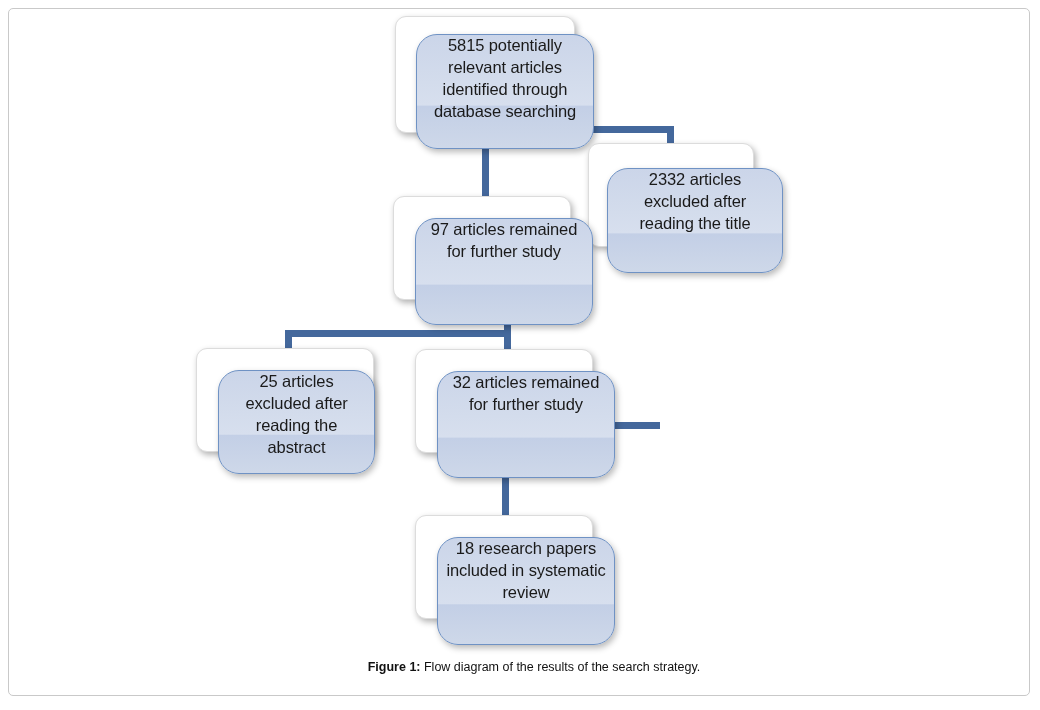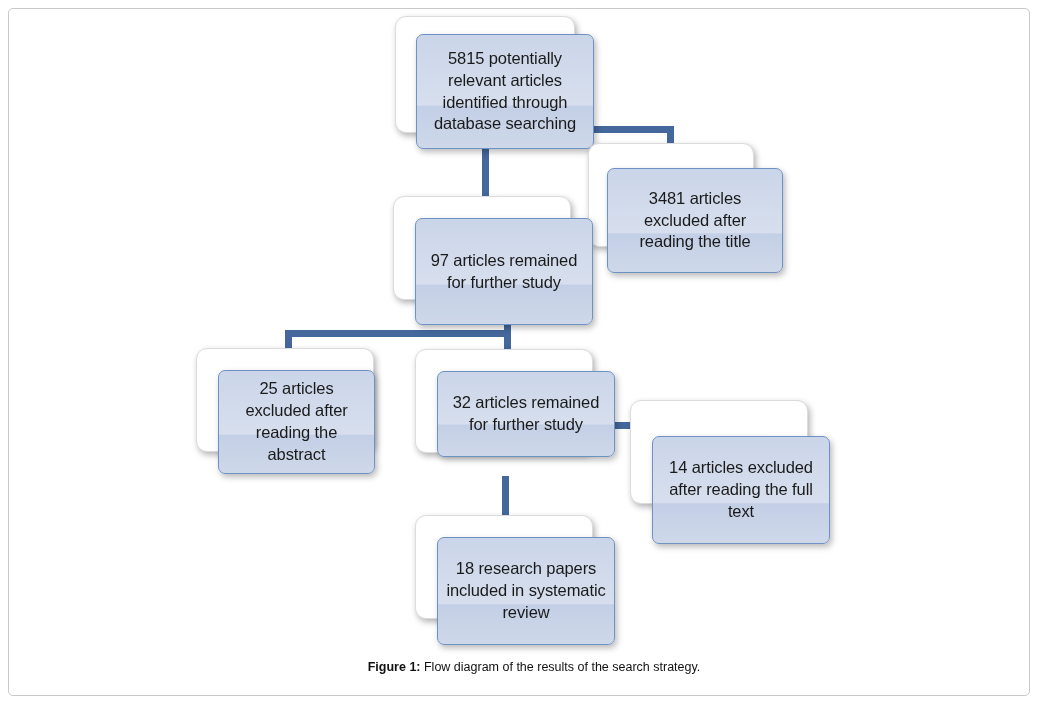--- a/index.html
+++ b/index.html
@@ -52,31 +52,30 @@
     background: #ffffff;
     border: 1px solid #dcdcdc;
     border-radius: 11px;
     box-shadow: 2px 3px 6px rgba(0,0,0,0.30);
     box-sizing: border-box;
   }
   
   .node .frontcard {
     position: absolute;
     border: 1px solid #6f92c4;
-    border-radius: 7px;
+    border-radius: 21px;
     box-sizing: border-box;
     background: linear-gradient(to bottom,
                 #cbd5e9 0%,
                 #d3dcec 42%,
                 #d7dfee 62%,
                 #c3cfe6 63%,
                 #ced8e9 100%);
     box-shadow: 2px 3px 6px rgba(0,0,0,0.28);
     display: flex;
-    align-items: center;
     justify-content: center;
     text-align: center;
   }
   .node .label {
     color: #1a1a1a;
     font-size: 16.5px;
     line-height: 1.33;
     padding: 0 8px;
     letter-spacing: -0.1px;
   }
@@ -121,51 +120,45 @@
   <div class="node" style="left:395px; top:16px; width:220px; height:135px;">
     <div class="backcard" style="width:180px; height:117px;"></div>
     <div class="frontcard" style="left:21px; top:18px; width:178px; height:115px;">
       <span class="label">5815 potentially relevant articles identified through database searching</span>
     </div>
   </div>
 
   <div class="node" style="left:588px; top:143px; width:200px; height:140px;">
     <div class="backcard" style="width:166px; height:104px;"></div>
     <div class="frontcard" style="left:19px; top:25px; width:176px; height:105px;">
-      <span class="label">3481 articles excluded after reading the title</span>
+      <span class="label">2332 articles excluded after reading the title</span>
     </div>
   </div>
 
   <div class="node" style="left:393px; top:196px; width:215px; height:135px;">
     <div class="backcard" style="width:178px; height:104px;"></div>
     <div class="frontcard" style="left:22px; top:22px; width:178px; height:107px;">
       <span class="label">97 articles remained for further study</span>
     </div>
   </div>
 
   <div class="node" style="left:196px; top:348px; width:205px; height:135px;">
     <div class="backcard" style="width:178px; height:104px;"></div>
     <div class="frontcard" style="left:22px; top:22px; width:157px; height:104px;">
       <span class="label">25 articles excluded after reading the abstract</span>
     </div>
   </div>
 
   <div class="node" style="left:415px; top:349px; width:205px; height:135px;">
     <div class="backcard" style="width:178px; height:104px;"></div>
-    <div class="frontcard" style="left:22px; top:22px; width:178px; height:86px;">
+    <div class="frontcard" style="left:22px; top:22px; width:178px; height:107px;">
       <span class="label">32 articles remained for further study</span>
     </div>
   </div>
 
-  <div class="node" style="left:630px; top:400px; width:210px; height:145px;">
-    <div class="backcard" style="width:178px; height:104px;"></div>
-    <div class="frontcard" style="left:22px; top:36px; width:178px; height:108px;">
-      <span class="label">14 articles excluded after reading the full text</span>
-    </div>
-  </div>
 
   <div class="node" style="left:415px; top:515px; width:210px; height:130px;">
     <div class="backcard" style="width:178px; height:104px;"></div>
     <div class="frontcard" style="left:22px; top:22px; width:178px; height:108px;">
       <span class="label">18 research papers included in systematic review</span>
     </div>
   </div>
 
 </div>
 

